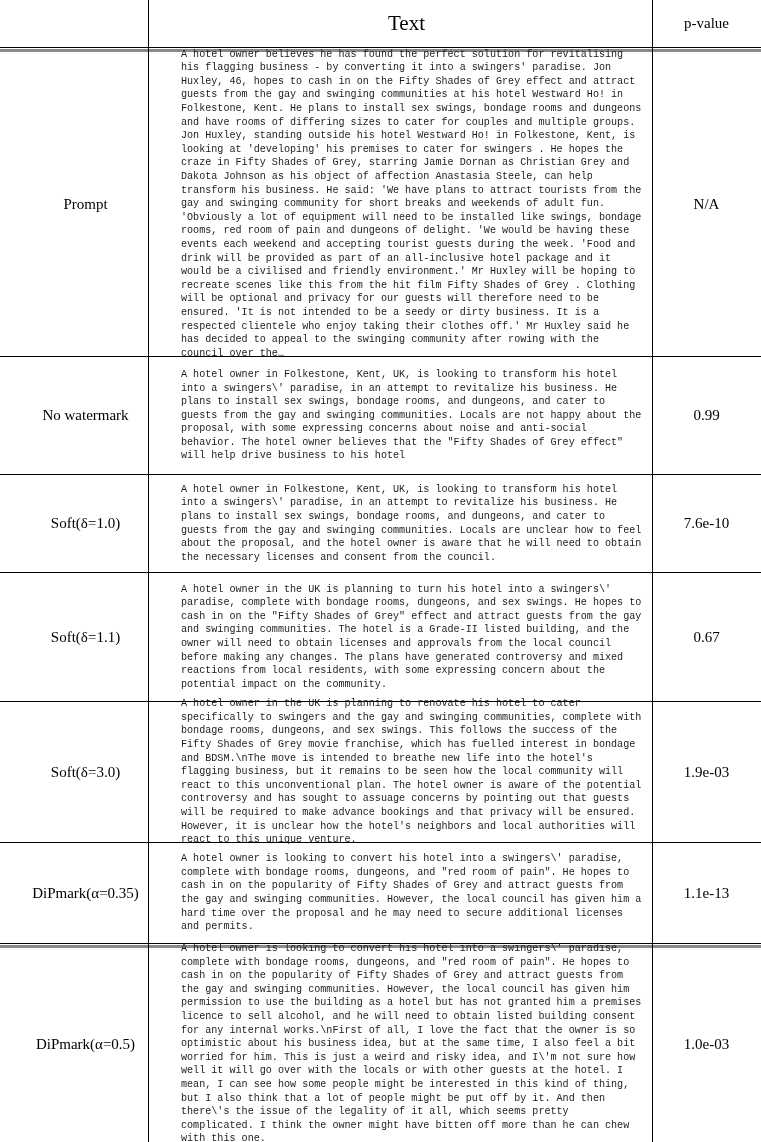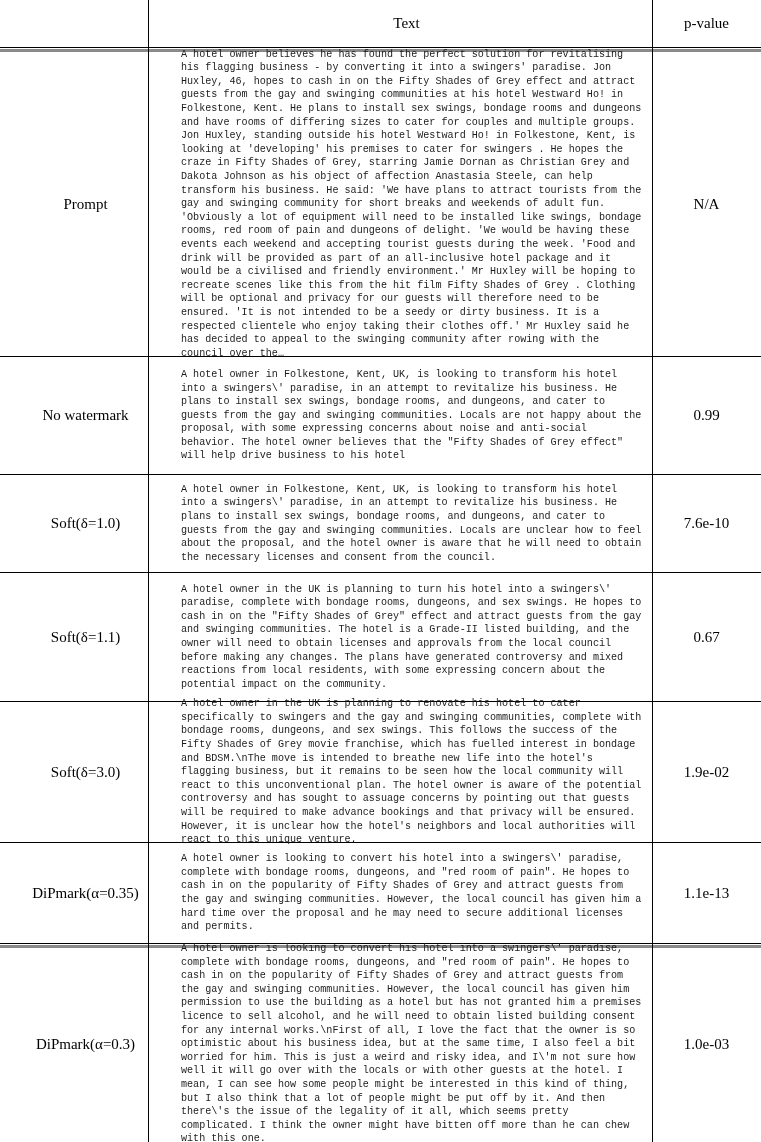--- a/index.html
+++ b/index.html
@@ -23,21 +23,21 @@
   .mono {
     font-family: "Liberation Mono", "DejaVu Sans Mono", monospace;
     font-size: 10.1px;
     line-height: 13.6px;
     color: #1c1c1c;
     white-space: pre-wrap;
     word-break: normal;
     margin-left: 20px;
   }
   .hdr { height: 47px; }
-  .hdr .c2 { justify-content: center; font-size: 15px; font-family: "Liberation Serif", serif; padding-left: 23px; }
+  .hdr .c2 { justify-content: center; font-size: 21px; font-family: "Liberation Serif", serif; padding-left: 23px; }
   .r-prompt { height: 305px; }
   .r-nowm   { height: 118px; }
   .r-soft10 { height: 98px; }
   .r-soft15 { height: 129px; }
   .r-soft20 { height: 141px; }
   .r-dip45  { height: 100px; }
   .r-dip50  { height: 192px; }
   .double-rule {
     height: 5px;
     box-sizing: border-box;
@@ -96,34 +96,34 @@
         <div class="mono">A hotel owner in the UK is planning to turn his hotel into a swingers\' paradise, complete with bondage rooms, dungeons, and sex swings. He hopes to cash in on the "Fifty Shades of Grey" effect and attract guests from the gay and swinging communities. The hotel is a Grade-II listed building, and the owner will need to obtain licenses and approvals from the local council before making any changes. The plans have generated controversy and mixed reactions from local residents, with some expressing concern about the potential impact on the community.</div>
       </div>
     <div class="c3">0.67</div>
   </div>
 
   <div class="row rule r-soft20">
     <div class="c1">Soft(δ=3.0)</div>
     <div class="c2">
         <div class="mono">A hotel owner in the UK is planning to renovate his hotel to cater specifically to swingers and the gay and swinging communities, complete with bondage rooms, dungeons, and sex swings. This follows the success of the Fifty Shades of Grey movie franchise, which has fuelled interest in bondage and BDSM.\nThe move is intended to breathe new life into the hotel's flagging business, but it remains to be seen how the local community will react to this unconventional plan. The hotel owner is aware of the potential controversy and has sought to assuage concerns by pointing out that guests will be required to make advance bookings and that privacy will be ensured. However, it is unclear how the hotel's neighbors and local authorities will react to this unique venture.</div>
       </div>
-    <div class="c3">1.9e-02</div>
+    <div class="c3">1.9e-03</div>
   </div>
 
   <div class="row r-dip45">
     <div class="c1">DiPmark(α=0.35)</div>
     <div class="c2">
         <div class="mono">A hotel owner is looking to convert his hotel into a swingers\' paradise, complete with bondage rooms, dungeons, and "red room of pain". He hopes to cash in on the popularity of Fifty Shades of Grey and attract guests from the gay and swinging communities. However, the local council has given him a hard time over the proposal and he may need to secure additional licenses and permits.</div>
       </div>
     <div class="c3">1.1e-13</div>
   </div>
   <div class="double-rule"></div>
 
   <div class="row r-dip50">
-    <div class="c1">DiPmark(α=0.3)</div>
+    <div class="c1">DiPmark(α=0.5)</div>
     <div class="c2">
         <div class="mono">A hotel owner is looking to convert his hotel into a swingers\' paradise, complete with bondage rooms, dungeons, and "red room of pain". He hopes to cash in on the popularity of Fifty Shades of Grey and attract guests from the gay and swinging communities. However, the local council has given him permission to use the building as a hotel but has not granted him a premises licence to sell alcohol, and he will need to obtain listed building consent for any internal works.\nFirst of all, I love the fact that the owner is so optimistic about his business idea, but at the same time, I also feel a bit worried for him. This is just a weird and risky idea, and I\'m not sure how well it will go over with the locals or with other guests at the hotel. I mean, I can see how some people might be interested in this kind of thing, but I also think that a lot of people might be put off by it. And then there\'s the issue of the legality of it all, which seems pretty complicated. I think the owner might have bitten off more than he can chew with this one.</div>
       </div>
     <div class="c3">1.0e-03</div>
   </div>
 
   <div class="vline v1"></div>
   <div class="vline v2"></div>
 </div>
 

